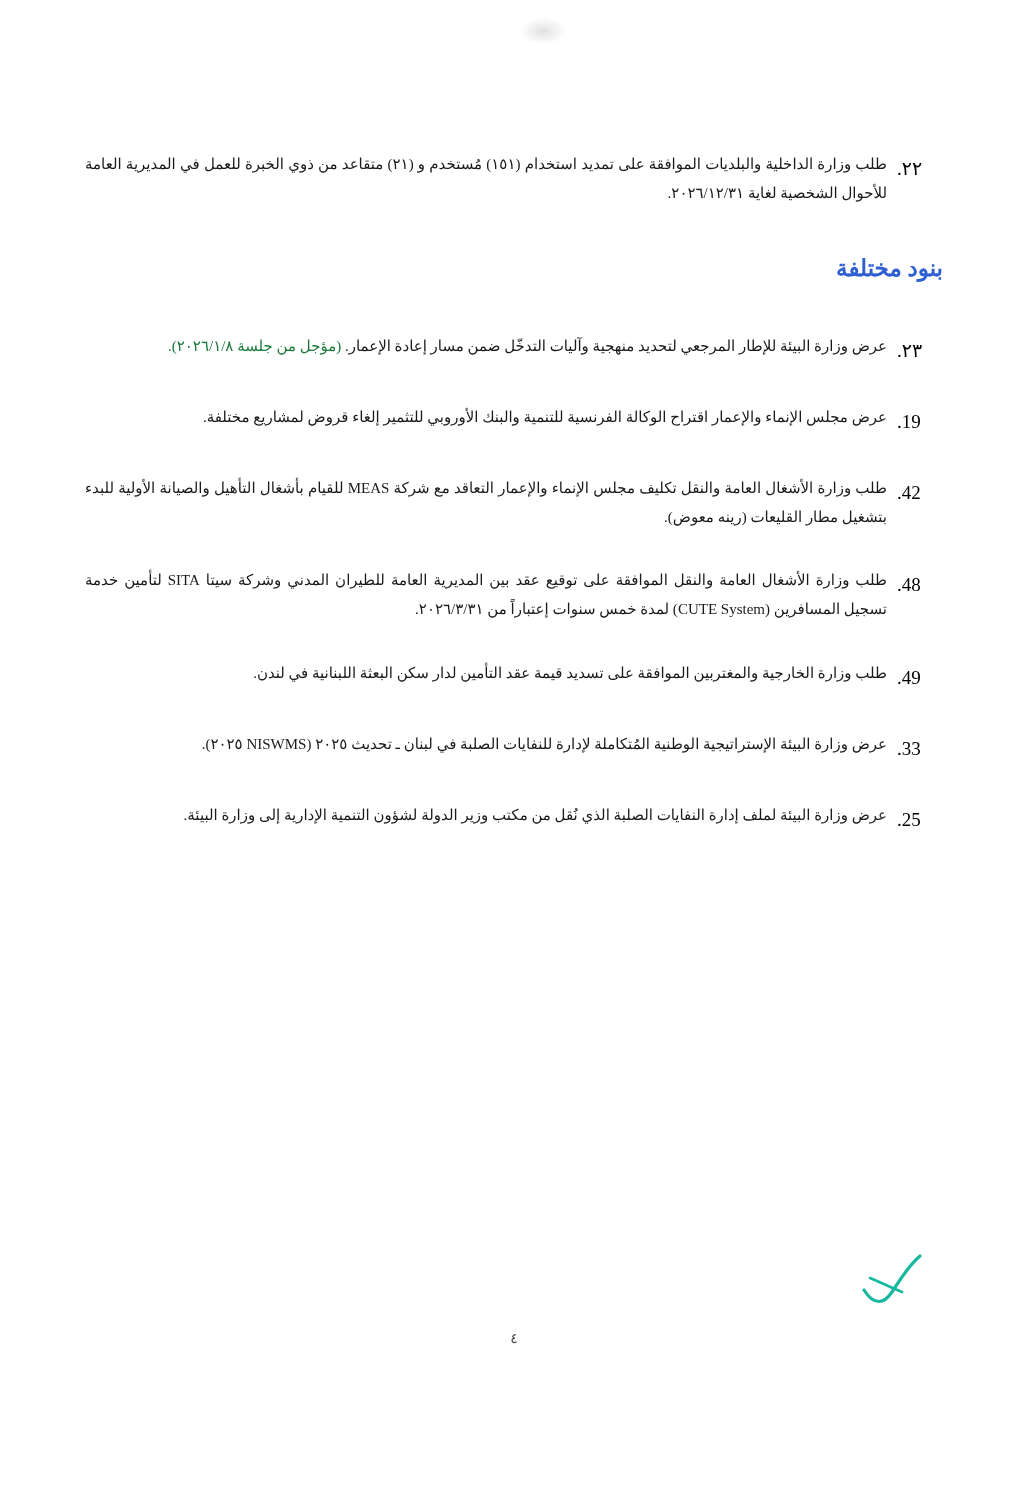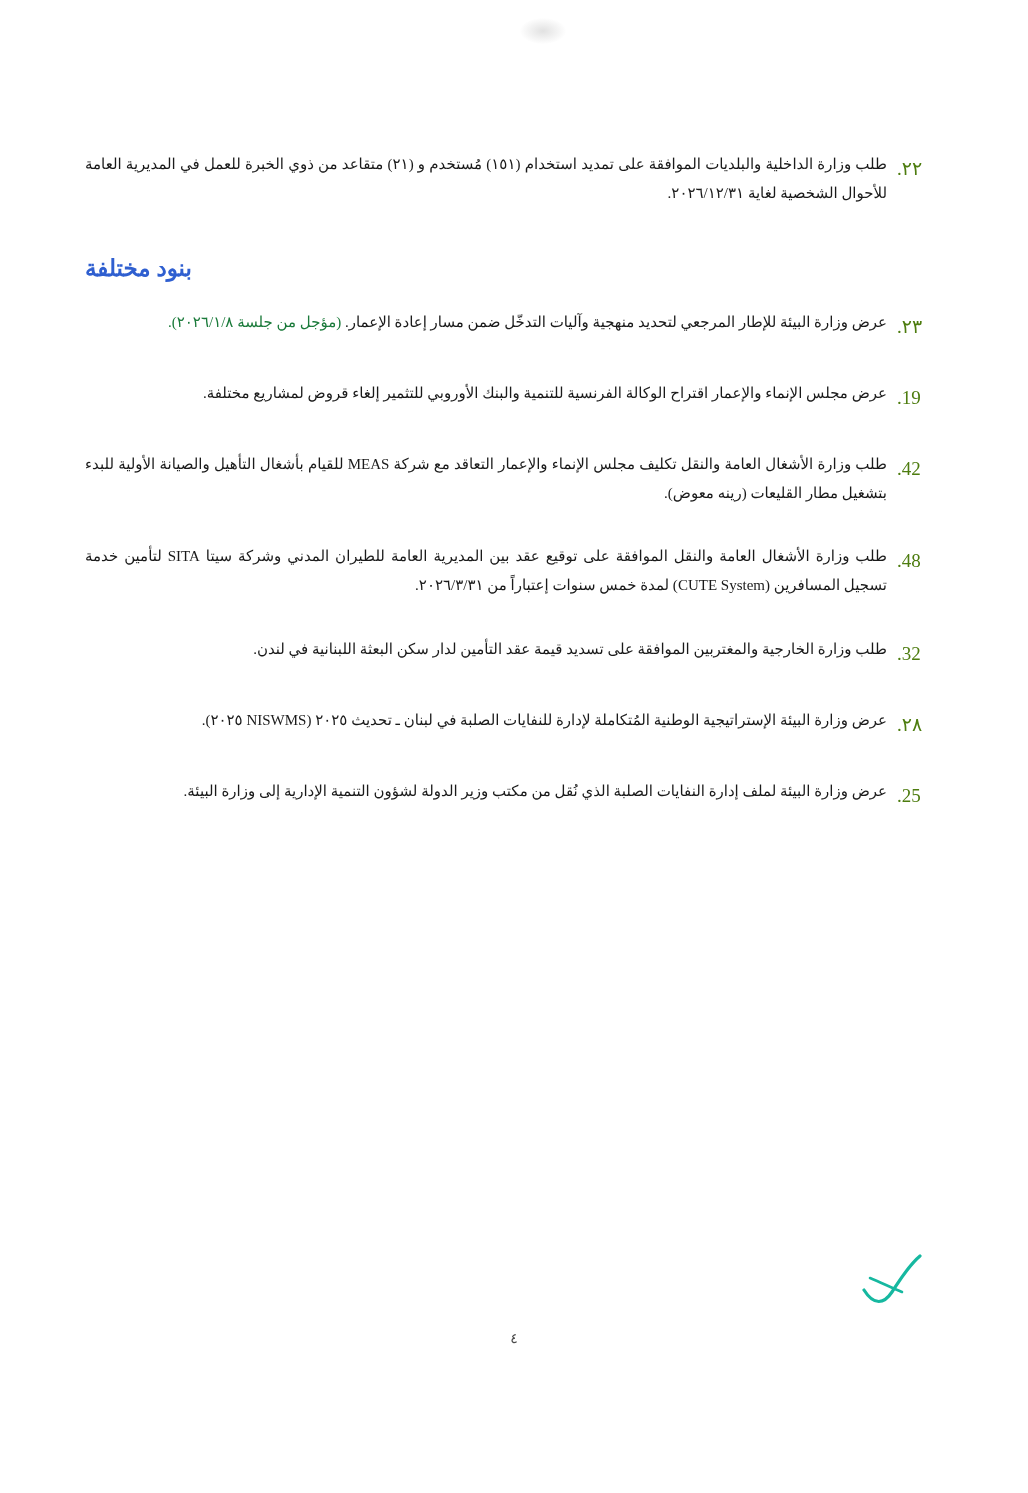--- a/index.html
+++ b/index.html
@@ -29,40 +29,40 @@
     align-items: flex-start;
     margin-bottom: 34px;
   }
   .item-num {
     flex: 0 0 auto;
     width: 46px;
     text-align: left;
     padding-left: 10px;
     font-size: 19px;
     line-height: 1.95;
-    color: #4d7c0f;
+    color: #000000;
     white-space: nowrap;
   }
   .item-text {
     flex: 1 1 auto;
     font-size: 15px;
     line-height: 1.95;
     text-align: justify;
     text-align-last: right;
     color: #1a1a1a;
   }
   .item-text .note {
     color: #1a7a3a;
   }
   .section-heading {
-    text-align: left;
+    text-align: right;
     color: #2f5fd0;
     font-weight: bold;
     font-size: 23px;
-    margin: 46px 0 26px 0;
+    margin: 46px 0 50px 0;
     letter-spacing: 0;
   }
   .page-number {
     position: absolute;
     bottom: 146px;
     left: 0;
     right: 0;
     text-align: center;
     font-size: 14px;
     color: #4a4a4a;
@@ -114,26 +114,26 @@
       <div class="item-num">42.</div>
       <div class="item-text"><span>طلب وزارة الأشغال العامة والنقل تكليف مجلس الإنماء والإعمار التعاقد مع شركة MEAS للقيام بأشغال التأهيل والصيانة الأولية للبدء بتشغيل مطار القليعات (رينه معوض).</span></div>
     </div>
 
     <div class="item">
       <div class="item-num">48.</div>
       <div class="item-text"><span>طلب وزارة الأشغال العامة والنقل الموافقة على توقيع عقد بين المديرية العامة للطيران المدني وشركة سيتا SITA لتأمين خدمة تسجيل المسافرين (CUTE System) لمدة خمس سنوات إعتباراً من ٢٠٢٦/٣/٣١.</span></div>
     </div>
 
     <div class="item">
-      <div class="item-num">32.</div>
+      <div class="item-num">49.</div>
       <div class="item-text"><span>طلب وزارة الخارجية والمغتربين الموافقة على تسديد قيمة عقد التأمين لدار سكن البعثة اللبنانية في لندن.</span></div>
     </div>
 
     <div class="item">
-      <div class="item-num">٢٨.</div>
+      <div class="item-num">33.</div>
       <div class="item-text"><span>عرض وزارة البيئة الإستراتيجية الوطنية المُتكاملة لإدارة للنفايات الصلبة في لبنان ـ تحديث ٢٠٢٥ (NISWMS ٢٠٢٥).</span></div>
     </div>
 
     <div class="item">
       <div class="item-num">25.</div>
       <div class="item-text"><span>عرض وزارة البيئة لملف إدارة النفايات الصلبة الذي نُقل من مكتب وزير الدولة لشؤون التنمية الإدارية إلى وزارة البيئة.</span></div>
     </div>
 
   </div>
 

